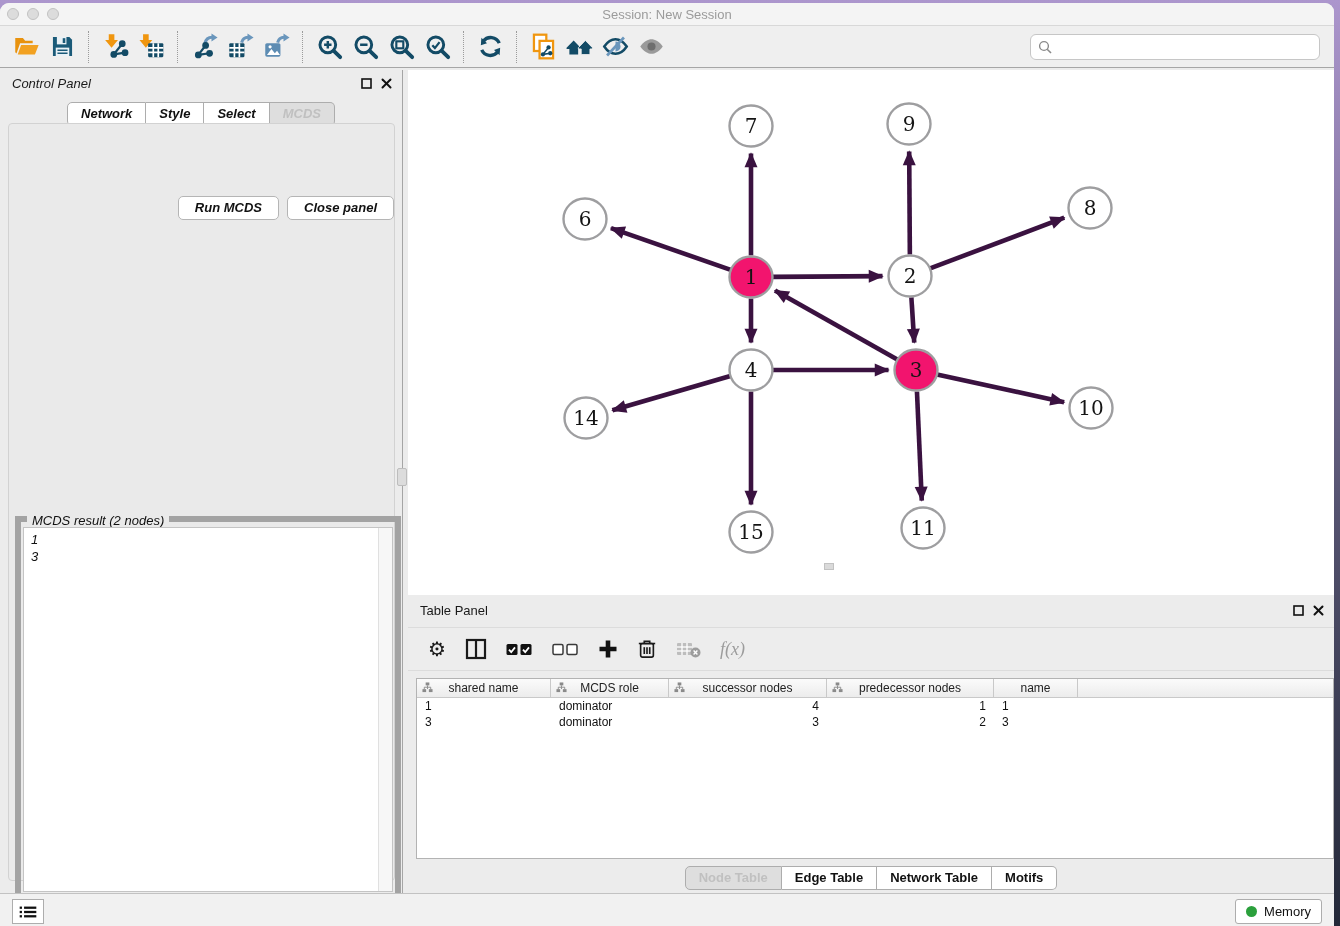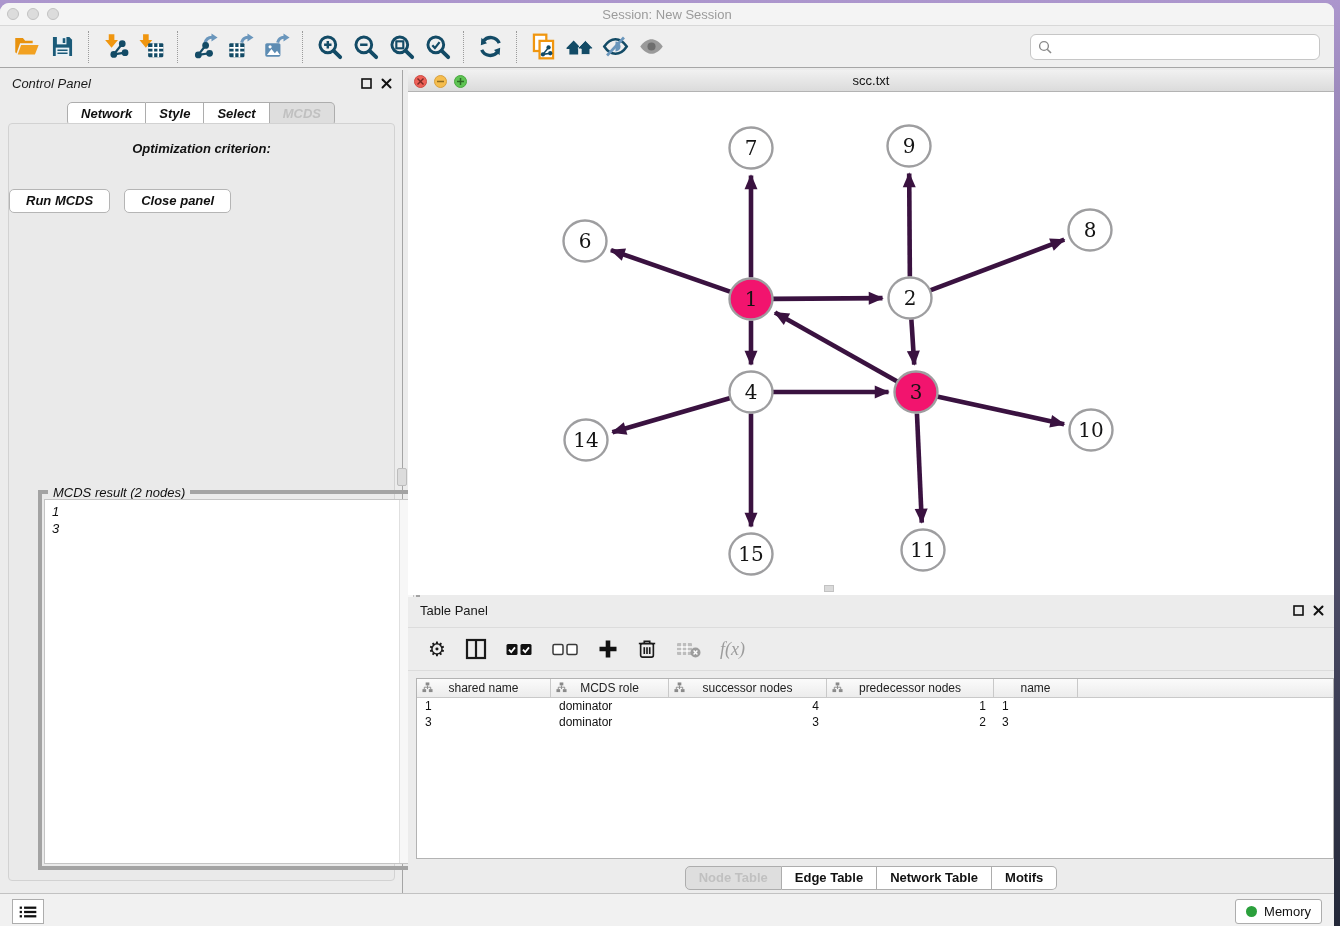--- a/index.html
+++ b/index.html
@@ -38,23 +38,23 @@
   .tab:first-child{border-left:1px solid #ADADAD;border-radius:5px 0 0 5px;}
   .tab:last-child{border-radius:0 5px 5px 0;}
   .tab.active{background:#DEDEDE;color:#C0C0C0;}
   .cp-card{position:absolute;left:8px;top:53px;width:387px;height:758px;background:#EAEAEA;border:1px solid #D2D2D2;border-radius:4px;box-sizing:border-box;}
   .opt-label{text-align:center;margin-top:17px;font-size:13px;font-weight:600;color:#111;}
   .dropdown{position:absolute;left:37px;top:38px;width:307px;height:24px;background:#fff;border:1px solid #B5B5B5;border-radius:5px;display:flex;align-items:center;box-sizing:border-box;padding-left:10px;font-size:13px;color:#111;}
   .dd-stepper{margin-left:auto;width:18px;display:flex;flex-direction:column;align-items:center;gap:2px;padding-right:6px;}
   .dd-stepper span{width:0;height:0;border-left:4px solid transparent;border-right:4px solid transparent;}
   .dd-up{border-bottom:5px solid #444;}
   .dd-down{border-top:5px solid #444;}
-  .btnrow{position:absolute;left:0;top:65px;width:100%;display:flex;justify-content:flex-start;gap:14px;}
+  .btnrow{position:absolute;left:0;top:72px;width:100%;display:flex;justify-content:flex-end;gap:8px;}
   .pbtn{height:22px;line-height:22px;padding:0 16px;background:#fff;border:1px solid #B5B5B5;border-radius:5px;font-size:13px;font-weight:600;color:#111;}
-  .result-group{position:absolute;left:6px;top:366px;width:374px;height:372px;border:4px solid #a3a3a3;margin-left:23px;}
+  .result-group{position:absolute;left:6px;top:392px;width:374px;height:372px;border:6px solid #a3a3a3;}
   .result-legend{position:absolute;left:6px;top:-9px;background:#EAEAEA;padding:0 5px;font-size:13px;color:#111;}
   .result-area{position:absolute;left:2px;top:5px;right:2px;bottom:2px;background:#fff;border:1px solid #C4C4C4;display:flex;}
   .result-lines{flex:1;padding:3px 0 0 7px;font-size:13px;line-height:17px;color:#111;}
   .result-scroll{width:13px;background:#F7F7F7;border-left:1px solid #E0E0E0;}
   
   .net-window{position:absolute;left:408px;top:67px;width:926px;height:525px;background:#fff;}
   .net-titlebar{height:22px;background:linear-gradient(180deg,#F1F1F1,#DBDBDB);border-bottom:1px solid #B3B3B3;position:relative;display:flex;align-items:center;justify-content:center;box-sizing:border-box;}
   .net-title{font-size:13px;color:#111;}
   .net-traffic{position:absolute;left:6px;top:0;height:22px;display:flex;align-items:center;gap:7px;}
   .ntl{width:13px;height:13px;border-radius:50%;display:flex;align-items:center;justify-content:center;box-sizing:border-box;}
@@ -282,66 +282,39 @@
     </div>
     <div class="cp-tabs">
         <div class="tabrow" id="cp-tabrow">
           <div class="tab">Network</div>
           <div class="tab">Style</div>
           <div class="tab">Select</div>
           <div class="tab active">MCDS</div>
         </div>
       </div>
     <div class="cp-card">
-      <div class="opt-label">Optimization criterion:</div>
       <div class="btnrow">
         <div class="pbtn">Run MCDS</div>
         <div class="pbtn">Close panel</div>
       </div>
       <div class="result-group">
         <span class="result-legend">MCDS result (2 nodes)</span>
         <div class="result-area">
           <div class="result-lines" id="result-lines">
               <div>1</div>
               <div>3</div>
             </div>
           <div class="result-scroll"></div>
         </div>
       </div>
     </div>
   </div>
   <div class="divider-grip"></div>
 
   <div class="net-window">
-    <div class="net-titlebar">
-      <div class="net-traffic">
-        <span class="ntl red">
-            <svg viewBox="0 0 9 9">
-              <g stroke="#7E2B25" stroke-width="1.4">
-                <line x1="1.5" y1="1.5" x2="7.5" y2="7.5"></line>
-                <line x1="7.5" y1="1.5" x2="1.5" y2="7.5"></line>
-              </g>
-            </svg>
-          </span>
-        <span class="ntl yellow">
-            <svg viewBox="0 0 9 9">
-              <line x1="1" y1="4.5" x2="8" y2="4.5" stroke="#8F6D21" stroke-width="1.6"></line>
-            </svg>
-          </span>
-        <span class="ntl green">
-            <svg viewBox="0 0 9 9">
-              <g stroke="#2E6B26" stroke-width="1.5">
-                <line x1="1" y1="4.5" x2="8" y2="4.5"></line>
-                <line x1="4.5" y1="1" x2="4.5" y2="8"></line>
-              </g>
-            </svg>
-          </span>
-      </div>
-      <span class="net-title">scc.txt</span>
-    </div>
     <div class="net-canvas">
       <svg id="graph-svg" width="926" height="503" viewBox="407 90 926 503">
           <defs>
             <marker id="arrow" viewBox="0 0 12 12" refX="11" refY="6" markerWidth="17" markerHeight="15" markerUnits="userSpaceOnUse" orient="auto">
               <path d="M0 0.8 L12 6 L0 11.2 Z" fill="#3A1240"></path>
             </marker>
           </defs>
           <line x1="750" y1="275.5" x2="750" y2="173.5" stroke="#3A1240" stroke-width="4.6" marker-end="url(#arrow)"></line>
           <line x1="729.7032358444116" y1="289.9083595119028" x2="609.9609774083108" y2="248.07070294989174" stroke="#3A1240" stroke-width="4.6" marker-end="url(#arrow)"></line>
           <line x1="771.4995747920931" y1="296.8647825484774" x2="881.5005438705787" y2="296.1729525542731" stroke="#3A1240" stroke-width="4.6" marker-end="url(#arrow)"></line>

